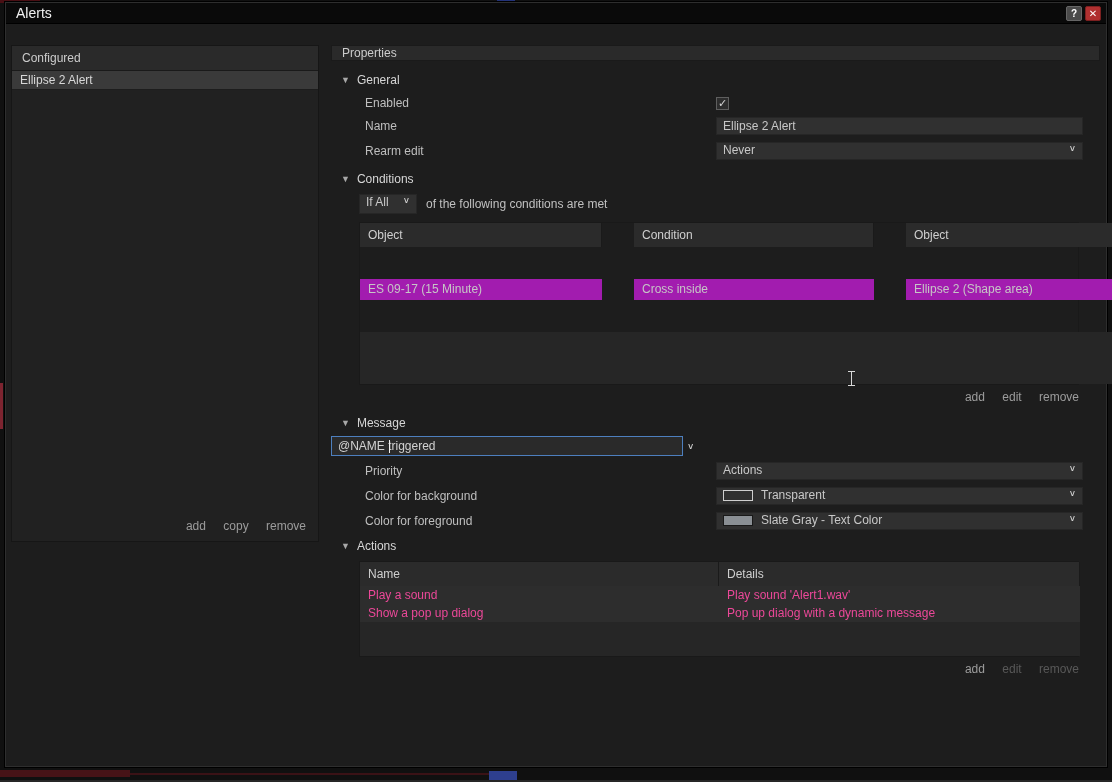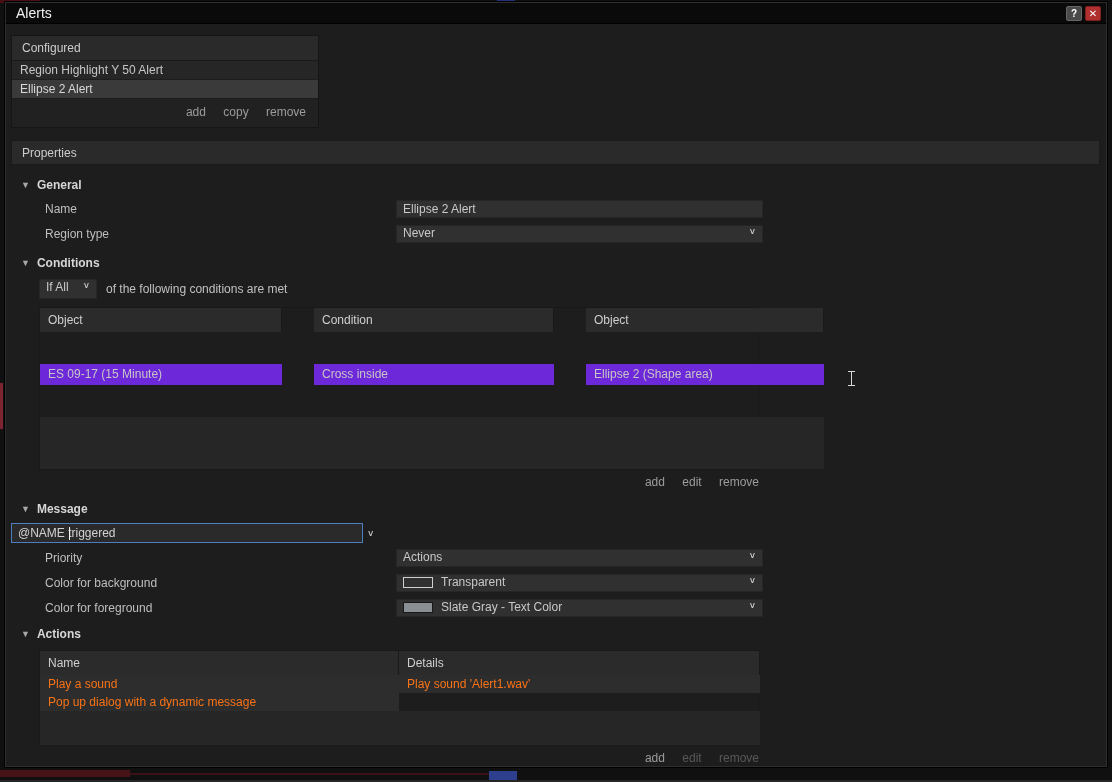--- a/index.html
+++ b/index.html
@@ -16,39 +16,39 @@
   .art-top-red { left:0; top:0; width:40px; height:3px; background:#4a0f14; }
   .art-bottom-gray { left:0; top:780px; width:1112px; height:2px; background:#262626; }
 
   
   .window { position:absolute; left:5px; top:2px; width:1102px; height:765px; background:#1d1d1d; border:1px solid #2e2e2e; box-shadow:0 0 0 1px #000; }
   .titlebar { height:21px; background:#0a0a0a; display:flex; align-items:center; padding:0 5px; border-bottom:1px solid #000; }
   .titlebar .title { color:#f0f0f0; font-size:14px; margin-left:5px; flex:1; }
   .tb-btn { width:16px; height:15px; margin-left:3px; border:1px solid #666; background:#4a4a4a; color:#fff; font-size:10px; font-weight:bold; display:flex; align-items:center; justify-content:center; border-radius:2px; cursor:default; padding:0; font-family:inherit; }
   .tb-btn.close { border-color:#7c2020; }
 
-  .winbody { display:flex; height:526px; padding:11px 6px 8px 5px; gap:12px;flex-direction:column; }
+  .winbody { display:flex; height:526px; padding:21px 6px 8px 5px; gap:12px; }
 
   
   .left-panel { width:308px; display:flex; flex-direction:column; background:#212121; border:1px solid #161616; }
   .panel-header { height:25px; background:#2a2a2a; color:#cccccc; display:flex; align-items:center; padding-left:10px; border-bottom:1px solid #1a1a1a; }
   .alert-list { flex:1; }
   .list-item { height:19px; display:flex; align-items:center; padding-left:8px; background:#262626; border-bottom:1px solid #1d1d1d; color:#c6c6c6; cursor:default; }
   .list-item.selected { background:#3a3a3a; color:#d8d8d8; }
   .links { color:#9c9c9c; }
   .link { margin-left:14px; cursor:default; }
   .link.dim { color:#585858; }
   .left-links { text-align:right; padding:6px 12px 8px 0; }
 
   
   .right-panel { flex:1; display:flex; flex-direction:column; }
   .right-panel .panel-header { background:#2a2a2a; border:1px solid #1a1a1a; }
   .section-header { display:flex; align-items:center; gap:7px; height:16px; padding-left:10px; margin:12px 0 0 0; }
   .tri { font-size:9px; color:#a8a8a8; line-height:1; }
-  .sec-label { font-weight:bold; color:#d6d6d6; }
+  .sec-label { font-weight:normal; color:#d6d6d6; }
 
   .field-row { display:flex; align-items:center; height:18px; margin-top:7px; }
   .field-row.first { margin-top:9px; }
   .field-label { width:385px; padding-left:34px; color:#bfbfbf; }
   .control { width:367px; }
 
   .checkbox { width:13px; height:13px; background:#2d2d2d; border:1px solid #5f5f5f; display:flex; align-items:center; justify-content:center; cursor:default; }
   .check { color:#d8d8d8; font-size:11px; line-height:1; }
 
   .text-input { height:18px; background:#303030; border:1px solid #262626; display:flex; align-items:center; padding:0 6px; color:#c8c8c8; }
@@ -58,22 +58,22 @@
 
   .match-row { display:flex; align-items:center; margin:8px 0 0 28px; }
   .match-dd { width:58px; height:20px; }
   .match-text { margin-left:9px; color:#c0c0c0; }
 
   .dtable { margin:8px 0 0 28px; width:720px; border:1px solid #191919; display:grid; }
   .cond { grid-template-columns:242px 240px 238px;gap:32px; }
   .acts { grid-template-columns:359px 361px; }
   .th { height:24px; line-height:24px; background:#2b2b2b; color:#cfcfcf; padding-left:8px; border-right:1px solid #1a1a1a; }
   .th:last-of-type,.th.noborder-r { border-right:none; }
-  .cond .td { height:21px; line-height:21px; background:#6d28d9; padding-left:8px; color:#c6c6c6; cursor:default; }
-  .acts .td { height:18px; line-height:18px; background:#2d2d2d; padding-left:8px; color:#f97316; cursor:default; }
+  .cond .td { height:21px; line-height:21px; background:#a21caf; padding-left:8px; color:#c6c6c6; cursor:default; }
+  .acts .td { height:18px; line-height:18px; background:#2d2d2d; padding-left:8px; color:#ec4899; cursor:default; }
   .filler { grid-column:1 / -1; background:#262626; }
   .cond .filler { height:52px; }
   .acts .filler { height:34px; }
   .table-links { width:748px; text-align:right; margin-top:5px; }
 
   .msg-text-control { display:flex; align-items:center; width:367px; }
   .focus-input { position:relative; width:352px; height:20px; background:#2a2a2a; border:1px solid #4d7fbe; display:flex; align-items:center; padding:0 6px; color:#d2d2d2; }
   .caret { position:absolute; left:57px; top:3px; width:1px; height:13px; background:#f0f0f0; }
   .combo-chev { margin-left:4px; font-size:10px; color:#cfcfcf; transform:scaleY(0.85); cursor:default; }
 
@@ -110,48 +110,53 @@
       <button class="tb-btn close" style="background: rgb(176, 48, 48);">
           <span>✕</span>
         </button>
     </div>
 
     <div class="winbody">
 
       <div class="left-panel">
         <div class="panel-header">Configured</div>
         <div class="alert-list">
-          <div class="list-item">Region Highlight Y 50 Alert</div>
           <div class="list-item selected">Ellipse 2 Alert</div>
         </div>
         <div class="links left-links">
           <span class="link">add</span>
           <span class="link">copy</span>
           <span class="link">remove</span>
         </div>
       </div>
 
       <div class="right-panel">
         <div class="panel-header">Properties</div>
 
         <div class="section-header">
           <span class="tri">▼</span>
           <span class="sec-label">General</span>
         </div>
 
+        <div class="field-row first">
+          <span class="field-label">Enabled</span>
+          <span class="checkbox">
+              <span class="check">✓</span>
+            </span>
+        </div>
 
         <div class="field-row">
           <span class="field-label">Name</span>
           <div class="text-input control">
               <span>Ellipse 2 Alert</span>
             </div>
         </div>
 
         <div class="field-row">
-          <span class="field-label">Region type</span>
+          <span class="field-label">Rearm edit</span>
           <div class="dropdown control">
             <span>Never</span>
             <span class="chev">∨</span>
           </div>
         </div>
 
         <div class="section-header">
           <span class="tri">▼</span>
           <span class="sec-label">Conditions</span>
         </div>
@@ -228,20 +233,21 @@
         <div class="section-header" style="margin-top:9px">
           <span class="tri">▼</span>
           <span class="sec-label">Actions</span>
         </div>
 
         <div class="dtable acts">
           <div class="th">Name</div>
           <div class="th">Details</div>
           <div class="td">Play a sound</div>
           <div class="td">Play sound 'Alert1.wav'</div>
+          <div class="td">Show a pop up dialog</div>
           <div class="td">Pop up dialog with a dynamic message</div>
           <div class="filler"></div>
         </div>
 
         <div class="links table-links">
           <span class="link">add</span>
           <span class="link dim">edit</span>
           <span class="link dim">remove</span>
         </div>
 

